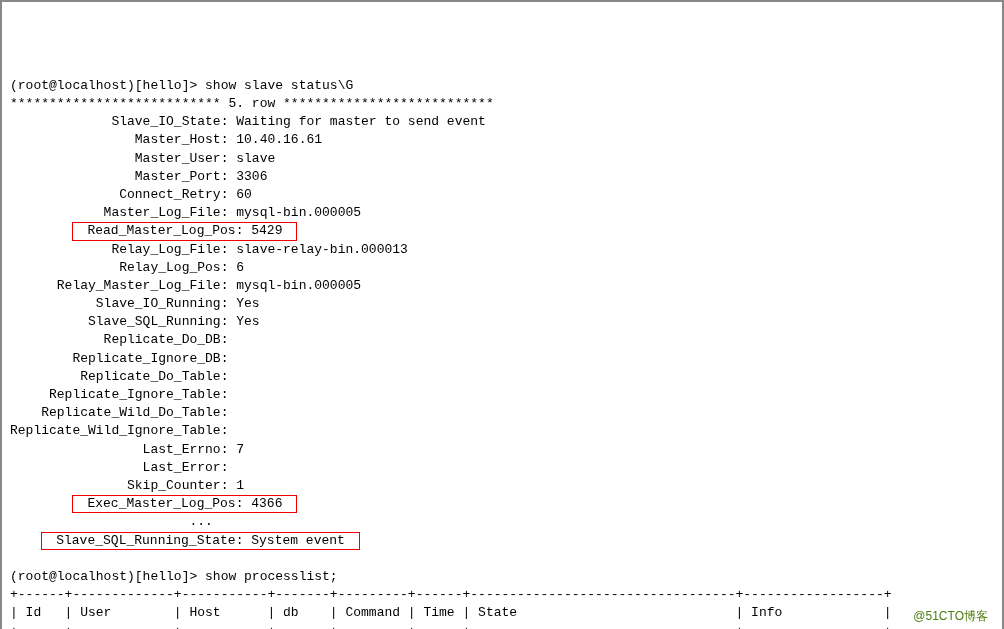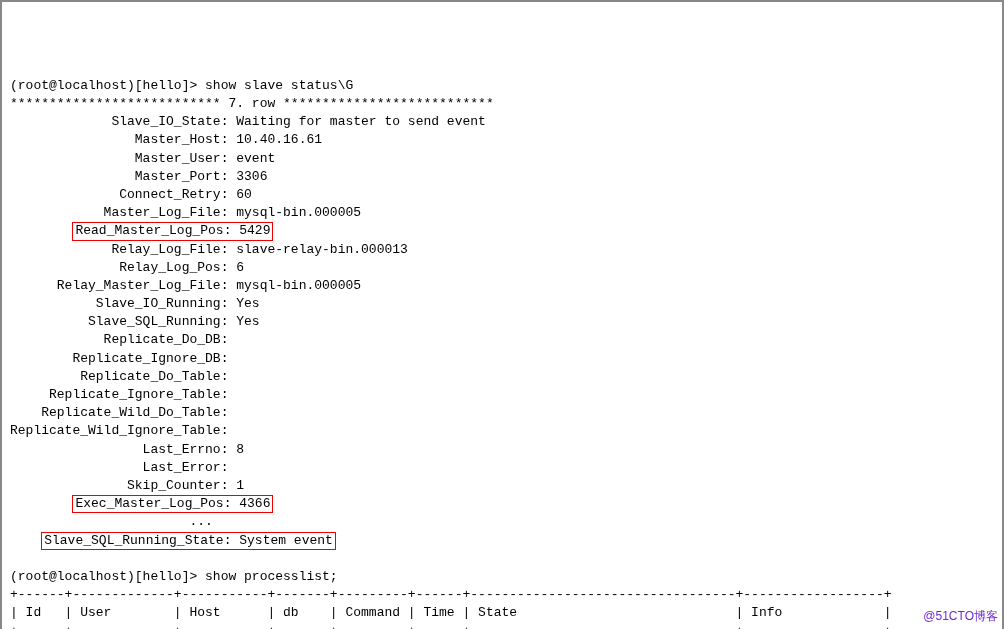--- a/index.html
+++ b/index.html
@@ -8,59 +8,59 @@
       font-size:13px;
       background:#fff;
       color:#000;
       padding:2px 8px 8px 8px;
       white-space:pre;
       line-height:1.4;
       border:2px solid #888;
     }
     .hl {
       border:1.5px solid #e00;
-      padding:0 2px;
+      padding:0 14px;
       display:inline-block;
       line-height:1.25;
     }
     .watermark {
       position:absolute;
-      right:6px;
+      right:16px;
       bottom:4px;
-      color:#6d28d9;
+      color:#4d7c0f;
       font-family:Arial,sans-serif;
       font-size:12px;
     }
   </style>
 </head>
 <body>
 
 
 
 <div id="out"><span>(root@localhost)[hello]&gt; show slave status\G</span>
-<span>*************************** 7. row ***************************</span>
+<span>*************************** 5. row ***************************</span>
 <span>             Slave_IO_State: Waiting for master to send event</span>
 <span>                Master_Host: 10.40.16.61</span>
-<span>                Master_User: event</span>
+<span>                Master_User: slave</span>
 <span>                Master_Port: 3306</span>
 <span>              Connect_Retry: 60</span>
 <span>            Master_Log_File: mysql-bin.000005</span>
 <span>        <span class="hl">Read_Master_Log_Pos: 5429</span></span>
 <span>             Relay_Log_File: slave-relay-bin.000013</span>
 <span>              Relay_Log_Pos: 6</span>
 <span>      Relay_Master_Log_File: mysql-bin.000005</span>
 <span>           Slave_IO_Running: Yes</span>
 <span>          Slave_SQL_Running: Yes</span>
 <span>            Replicate_Do_DB: </span>
 <span>        Replicate_Ignore_DB: </span>
 <span>         Replicate_Do_Table: </span>
 <span>     Replicate_Ignore_Table: </span>
 <span>    Replicate_Wild_Do_Table: </span>
 <span>Replicate_Wild_Ignore_Table: </span>
-<span>                 Last_Errno: 8</span>
+<span>                 Last_Errno: 7</span>
 <span>                 Last_Error: </span>
 <span>               Skip_Counter: 1</span>
 <span>        <span class="hl">Exec_Master_Log_Pos: 4366</span></span>
 <span>                       ...</span>
 <span>    <span class="hl">Slave_SQL_Running_State: System event</span></span>
 
 <span>(root@localhost)[hello]&gt; show processlist;</span>
 <span>+------+-------------+-----------+-------+---------+------+----------------------------------+------------------+</span>
 <span>| Id   | User        | Host      | db    | Command | Time | State                            | Info             |</span>
 <span>+------+-------------+-----------+-------+---------+------+----------------------------------+------------------+</span>

